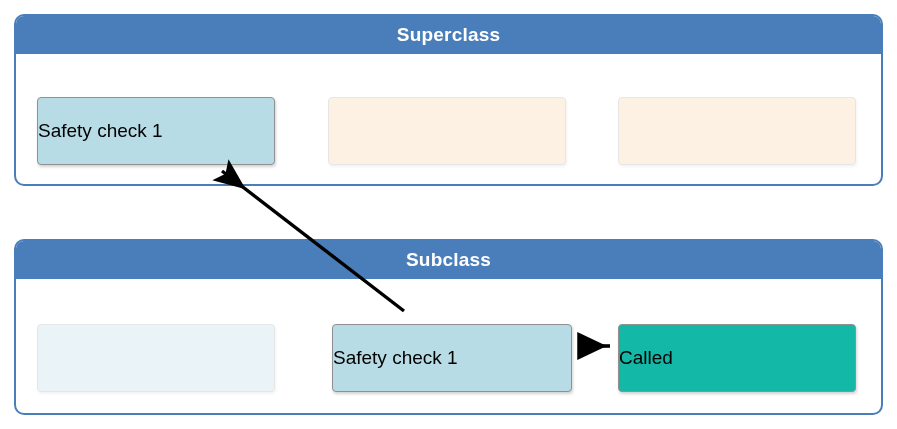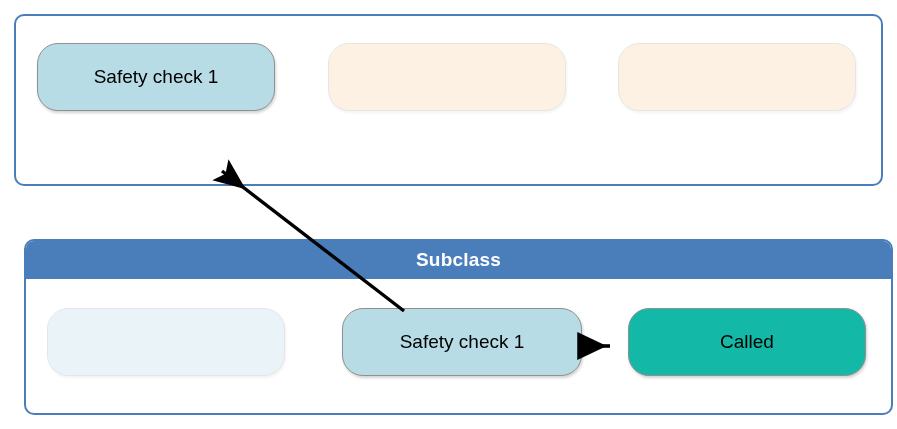--- a/index.html
+++ b/index.html
@@ -40,27 +40,27 @@
   }
   .panel-body {
     position: relative;
     height: calc(100% - 38px);
   }
 
   
   .method-box {
     position: absolute;
     box-sizing: border-box;
-    border-radius: 21px;
+    border-radius: 4px;
     display: flex;
     align-items: center;
-    justify-content: center;
     font-size: 19px;
     color: #000000;
     box-shadow: 1px 2px 3px rgba(0,0,0,0.18);
+    margin-top: 16px;
   }
   .method-box.highlight {
     border: 1.5px solid #909090;
   }
   .method-box.faded {
     border: 1.5px solid #e6e6e6;
     box-shadow: 1px 2px 3px rgba(0,0,0,0.05);
   }
 
   
@@ -72,34 +72,37 @@
     height: 429px;
     pointer-events: none;
   }
 </style>
 </head>
 <body>
 
 <div id="canvas">
 
   <div class="class-panel" style="left:14px; top:14px; width:869px; height:172px;">
+    <div class="panel-header">
+      <span>Superclass</span>
+    </div>
     <div class="panel-body">
       <div class="method-box highlight" style="left:21px; top:27px; width:238px; height:68px; background:#b8dce6;">
         <span>Safety check 1</span>
       </div>
       <div class="method-box faded" style="left:312px; top:27px; width:238px; height:68px; background:#fdf1e3;">
         <span></span>
       </div>
       <div class="method-box faded" style="left:602px; top:27px; width:238px; height:68px; background:#fdf1e3;">
         <span></span>
       </div>
     </div>
   </div>
 
-  <div class="class-panel" style="left:24px; top:239px; width:869px; height:176px;">
+  <div class="class-panel" style="left:14px; top:239px; width:869px; height:176px;">
     <div class="panel-header">
       <span>Subclass</span>
     </div>
     <div class="panel-body">
       <div class="method-box faded" style="left:21px; top:29px; width:238px; height:68px; background:#eaf4f8;">
         <span></span>
       </div>
       <div class="method-box highlight" style="left:316px; top:29px; width:240px; height:68px; background:#b8dce6;">
         <span>Safety check 1</span>
       </div>

